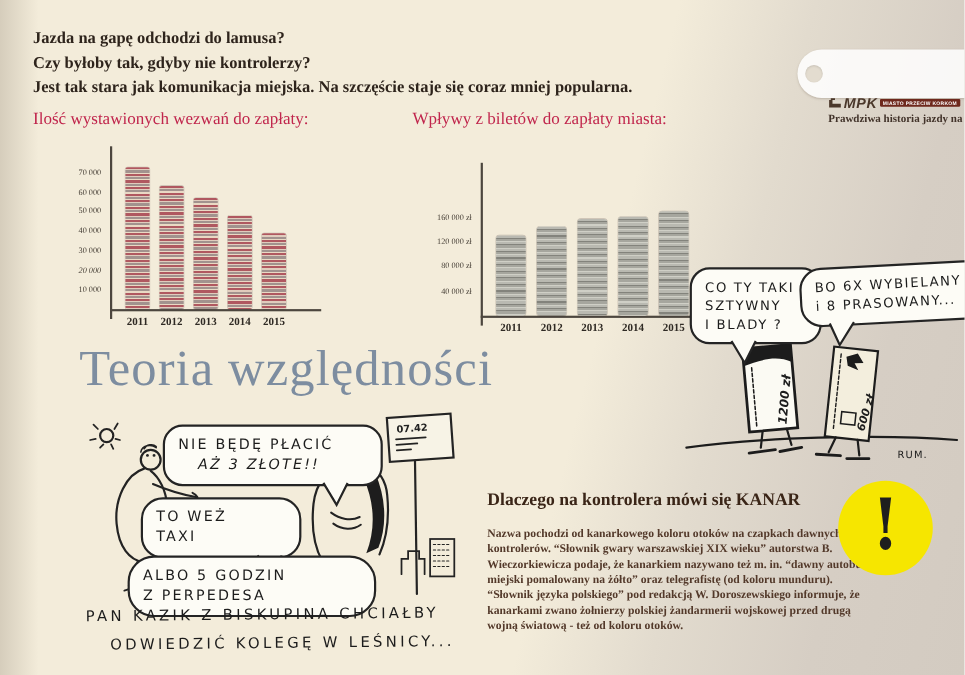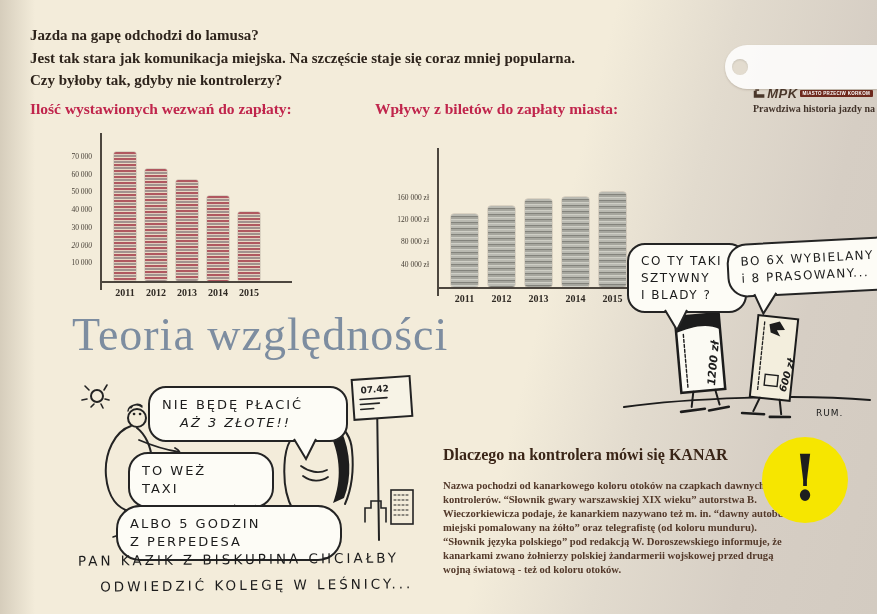--- a/index.html
+++ b/index.html
@@ -21,21 +21,21 @@
     background:#e3dccf;box-shadow:inset 0 1px 2px rgba(0,0,0,.12);}
   .brand-inner{position:absolute;left:28px;top:5px;width:120px;}
   .brand-row{display:flex;align-items:center;gap:2px;margin-top:36px;}
   .mpk-word{font-size:13px;font-weight:bold;font-style:italic;color:#4a372a;letter-spacing:.5px;}
   .mpk-badge{background:#6e291d;color:#fff;font-size:4.5px;font-weight:bold;
     padding:1px 3px;border-radius:1px;letter-spacing:.3px;white-space:nowrap;}
   .brand-tagline{font-family:"Liberation Serif",serif;font-size:10px;font-weight:bold;
     color:#42332a;margin-top:2px;white-space:nowrap;}
   
   .chart-title{position:absolute;top:100px;font-family:"Liberation Serif",serif;
-    font-weight:bold;font-size:15.5px;color:#c0254c;}
+    font-weight:normal;font-size:15.5px;color:#c0254c;}
   .chart-title.t1{left:30px;} .chart-title.t2{left:375px;}
   
   .chart{position:absolute;}
   .chart1{left:100px;top:140px;width:180px;height:141px;}
   .chart2{left:437px;top:155px;width:200px;height:132px;}
   .axis-v{position:absolute;left:0;top:-7px;bottom:-9px;width:2px;background:#4c463e;}
   .axis-h{position:absolute;left:0;right:-12px;bottom:-2px;height:2px;background:#4c463e;}
   .bars{position:absolute;left:14px;bottom:0;display:flex;align-items:flex-end;}
   .chart1 .bars{gap:9px;} .chart2 .bars{gap:10px;}
   .bar{border-radius:2px;box-shadow:0 0 0 .5px rgba(60,40,40,.25);}
@@ -81,22 +81,22 @@
     transform:scaleY(1.15);margin-top:-6px;}
   svg text{font-family:"DejaVu Sans",sans-serif;}
 </style>
 </head>
 <body>
 
 <div class="stage">
 
   <div class="header">
     <div>Jazda na gapę odchodzi do lamusa?</div>
+    <div>Czy byłoby tak, gdyby nie kontrolerzy?</div>
     <div>Jest tak stara jak komunikacja miejska. Na szczęście staje się coraz mniej popularna.</div>
-    <div>Czy byłoby tak, gdyby nie kontrolerzy?</div>
   </div>
 
   <div class="brand-tag">
     <div class="brand-hole"></div>
     <div class="brand-inner">
       <div class="brand-row">
         <svg width="16" height="13" viewBox="0 0 16 13">
           <path d="M1,12 L1,3 L5,3 L5,7.5 L15,7.5 L15,12 Z" fill="#4a372a"></path>
           <path d="M3,1 L8,1 L8,3 L3,3 Z" fill="#4a372a"></path>
         </svg>

